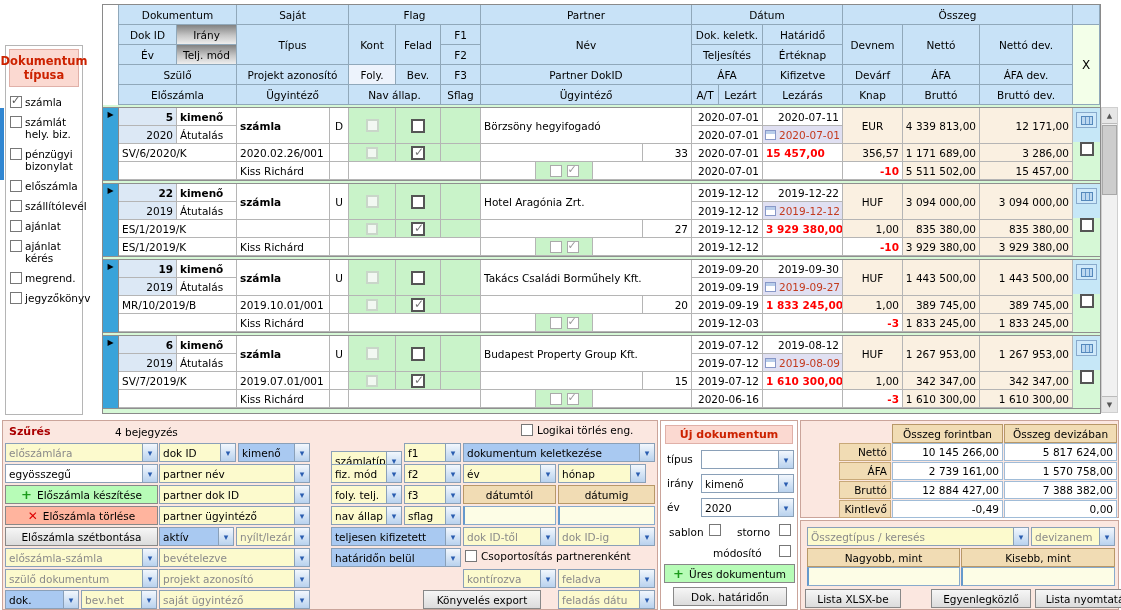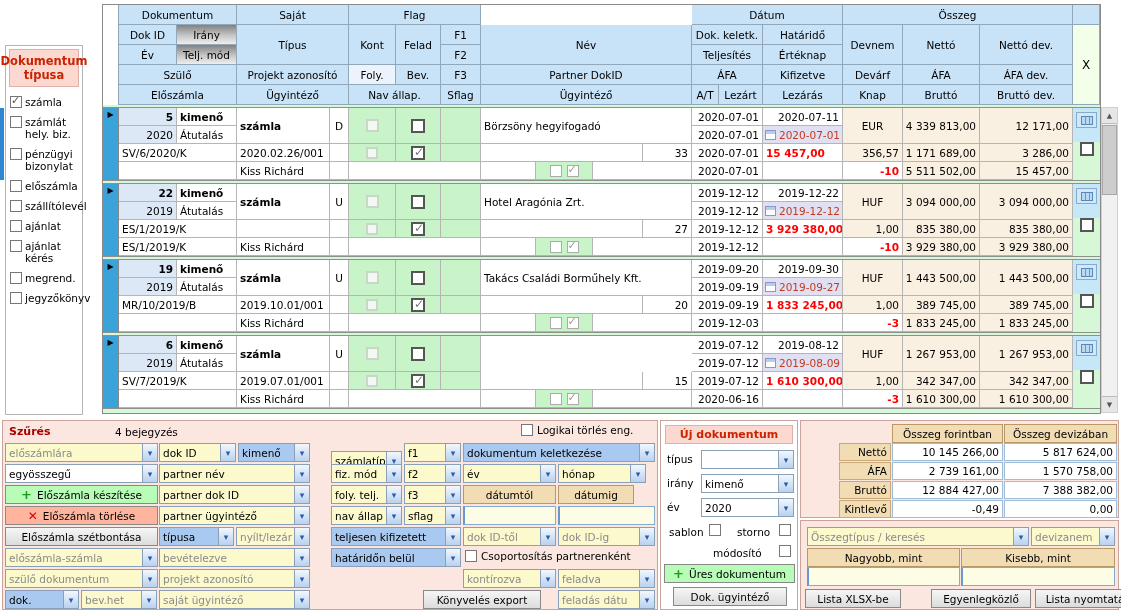--- a/index.html
+++ b/index.html
@@ -133,20 +133,21 @@
       </div>
     </div>
 </div>
 
 <div class="tablewrap">
   <div class="thead">
     <div class="h blank" style="grid-area:1/1/6/2"></div>
     <div class="h" style="grid-area:1/2/2/4">Dokumentum</div>
     <div class="h" style="grid-area:1/4/2/6">Saját</div>
     <div class="h" style="grid-area:1/6/2/9">Flag</div>
+    <div class="h" style="grid-area:1/9/2/10">Partner</div>
     <div class="h" style="grid-area:1/10/2/12">Dátum</div>
     <div class="h" style="grid-area:1/12/2/15">Összeg</div>
     <div class="h" style="grid-area:1/15/2/16"></div>
     <div class="h" style="grid-area:2/2">Dok ID</div>
     <div class="h pressed" style="grid-area:2/3">Irány</div>
     <div class="h" style="grid-area:2/4/4/6">Típus</div>
     <div class="h" style="grid-area:2/6/4/7">Kont</div>
     <div class="h" style="grid-area:2/7/4/8">Felad</div>
     <div class="h" style="grid-area:2/8">F1</div>
     <div class="h" style="grid-area:2/9/4/10">Név</div>
@@ -424,20 +425,21 @@
         </div>
   <div class="c grn" style="grid-area:1/8/3/9"></div>
   <div class="c grn ctr" style="grid-area:3/6">
           <span class="cbP sm"></span>
         </div>
   <div class="c grn ctr" style="grid-area:3/7">
           <span class="cbA on"></span>
         </div>
   <div class="c grn" style="grid-area:3/8"></div>
   <div class="c" style="grid-area:4/6/5/9"></div>
+  <div class="c" style="grid-area:1/9/3/10">Budapest Property Group Kft.</div>
   <div class="c np" style="grid-area:3/9">
           <span class="fill"></span>
           <span class="s3">15</span>
         </div>
   <div class="c np" style="grid-area:4/9">
           <span class="p4a"></span>
           <span class="p4b">
             <span class="cbB"></span>
             <span class="cbB on"></span>
           </span>
@@ -551,21 +553,21 @@
     </div>
   <div class="dd" style="left:328px;top:64px;width:71px">
       <span class="t">foly. telj.</span>
       <span class="a">▾</span>
     </div>
   <div class="dd" style="left:401px;top:64px;width:57px">
       <span class="t">f3</span>
       <span class="a">▾</span>
     </div>
   <div class="tanhdr" style="left:460px;top:64px;width:93px">dátumtól</div>
-  <div class="tanhdr" style="left:555px;top:64px;width:76px">dátumig</div>
+  <div class="tanhdr" style="left:555px;top:64px;width:97px">dátumig</div>
 
   <button class="btn salmon" style="left:2px;top:85px;width:153px">
       <span class="xico">✕</span>
       <span>Előszámla törlése</span>
     </button>
   <div class="dd" style="left:156px;top:85px;width:151px">
       <span class="t">partner ügyintéző</span>
       <span class="a">▾</span>
     </div>
   <div class="dd" style="left:328px;top:85px;width:71px">
@@ -576,21 +578,21 @@
       <span class="t">sflag</span>
       <span class="a">▾</span>
     </div>
   <input class="inp" style="left: 460px; top: 85px; width: 93px;">
   <input class="inp" style="left: 555px; top: 85px; width: 97px;">
 
   <button class="btn" style="left:2px;top:106px;width:153px">
       <span>Előszámla szétbontása</span>
     </button>
   <div class="dd sel" style="left:156px;top:106px;width:75px">
-      <span class="t">típusa</span>
+      <span class="t">aktív</span>
       <span class="a">▾</span>
     </div>
   <div class="dd gray" style="left:233px;top:106px;width:74px">
       <span class="t">nyílt/lezár</span>
       <span class="a">▾</span>
     </div>
   <div class="dd sel" style="left:328px;top:106px;width:130px">
       <span class="t">teljesen kifizetett</span>
       <span class="a">▾</span>
     </div>
@@ -679,21 +681,21 @@
   <span class="cb2" style="position:absolute;left:48px;top:103px"></span>
   <span class="ndlab" style="left:76px;top:105px">storno</span>
   <span class="cb2" style="position:absolute;left:118px;top:103px"></span>
   <span class="ndlab" style="left:52px;top:126px">módosító</span>
   <span class="cb2" style="position:absolute;left:118px;top:124px"></span>
   <button class="btn green" style="left:3px;top:143px;width:131px">
       <span class="plus">+</span>
       <span>Üres dokumentum</span>
     </button>
   <button class="btn" style="left:12px;top:166px;width:114px">
-      <span>Dok. ügyintéző</span>
+      <span>Dok. határidőn</span>
     </button>
 </div>
 
 <div class="panel totals">
   <div class="tanhdr" style="left:91px;top:3px;width:111px">Összeg forintban</div>
   <div class="tanhdr" style="left:203px;top:3px;width:113px">Összeg devizában</div>
   <div class="tlab" style="left:38px;top:22px;width:52px">Nettó</div>
   <div class="tcell" style="left:91px;top:22px;width:111px">10 145 266,00</div>
   <div class="tcell" style="left:203px;top:22px;width:113px">5 817 624,00</div>
   <div class="tlab" style="left:38px;top:41px;width:52px">ÁFA</div>

